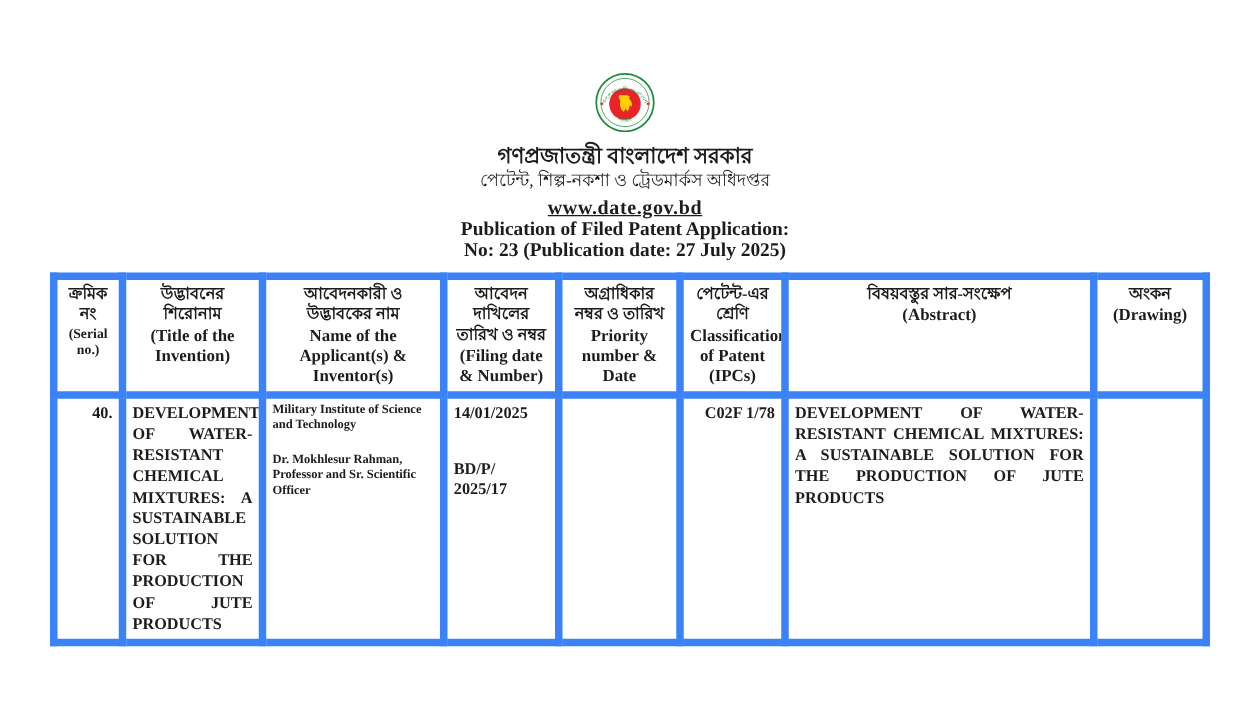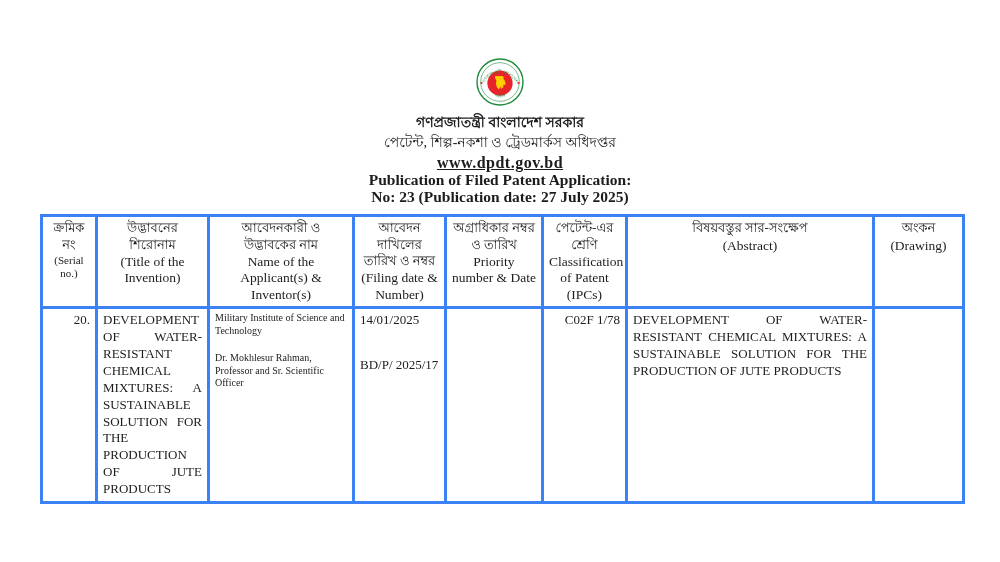--- a/index.html
+++ b/index.html
@@ -3,37 +3,37 @@
 <meta charset="utf-8">
 <style>
   * { margin:0; padding:0; box-sizing:border-box; }
   html,body { background:#ffffff; }
   .page {
     width:1000px; height:562px; background:#ffffff; position:relative;
     font-family:"Liberation Serif", serif; color:#1c1c1c; overflow:hidden;
   }
   .letterhead { text-align:center; padding-top:58px; }
   .emblem-wrap { width:48px; height:48px; margin:0 auto; }
-  .org-line1 { font-size:14px; font-weight:bold; margin-top:8px; line-height:1.25; }
+  .org-line1 { font-size:17px; font-weight:bold; margin-top:8px; line-height:1.25; }
   .org-line2 { font-size:14px; margin-top:3px; line-height:1.2; }
   .org-line3 { font-size:14px; margin-top:2px; line-height:1.2; }
   .org-line4 { font-size:14px; margin-top:2px; line-height:1.2; }
   .website {
     display:inline-block; font-size:16px; font-weight:bold; margin-top:3px;
     text-decoration:underline; color:#1c1c1c; letter-spacing:0.5px;
   }
   .doc-title { text-align:center; }
   .doc-title div { font-size:15.5px; font-weight:bold; line-height:16.5px; }
 
   table.patent-table {
     margin:9px 0 0 40px; width:922px; border-collapse:collapse; table-layout:fixed;
   }
   .patent-table th, .patent-table td {
-    border:3px solid #3b82f6; vertical-align:top; padding:3px 5px;
-    font-weight:normal; overflow:hidden;
+    border:6px solid #3b82f6; vertical-align:top; padding:3px 5px;
+    font-weight:bold; overflow:hidden;
   }
   .patent-table thead th { height:87px; text-align:center; }
   .patent-table tbody td { height:142px; }
   .hdr-bn { font-size:13px; line-height:1.25; }
   .hdr-en { font-size:13.5px; line-height:1.22; margin-top:1px; }
   .hdr-en-small { font-size:11px; }
   .cell-serial { text-align:right; font-size:13px; padding-right:4px; }
   .cell-title { font-size:13px; line-height:1.3; text-align:justify; }
   .cell-name  { font-size:10px; line-height:1.25; }
   .cell-name .block2 { margin-top:15px; }
@@ -64,21 +64,21 @@
           <textPath href="#arcTop" startOffset="50%" text-anchor="middle">গণপ্রজাতন্ত্রী বাংলাদেশ</textPath>
         </text>
         <text font-size="4.3" fill="#1e8a3c" font-family="'Liberation Serif', serif">
           <textPath href="#arcBot" startOffset="50%" text-anchor="middle">সরকার</textPath>
         </text>
       </svg>
     </div>
     <div class="org-line1">গণপ্রজাতন্ত্রী বাংলাদেশ সরকার</div>
     <div class="org-line2">পেটেন্ট, শিল্প-নকশা ও ট্রেডমার্কস অধিদপ্তর</div>
     <div>
-      <a href="#" class="website">www.dpdt.gov.bd</a>
+      <a href="#" class="website">www.date.gov.bd</a>
     </div>
   </div>
 
   <div class="doc-title">
     <div>Publication of Filed Patent Application:</div>
     <div>No: 23 (Publication date: 27 July 2025)</div>
   </div>
 
   <table class="patent-table">
     <colgroup>
@@ -122,21 +122,21 @@
           <div class="hdr-en">(Abstract)</div>
         </th>
         <th>
           <div class="hdr-bn">অংকন</div>
           <div class="hdr-en">(Drawing)</div>
         </th>
       </tr>
     </thead>
     <tbody>
       <tr>
-        <td class="cell-serial">20.</td>
+        <td class="cell-serial">40.</td>
         <td class="cell-title">DEVELOPMENT OF WATER-RESISTANT CHEMICAL MIXTURES: A SUSTAINABLE SOLUTION FOR THE PRODUCTION OF JUTE PRODUCTS</td>
         <td class="cell-name">
           <div>Military Institute of Science and Technology</div>
           <div class="block2">Dr. Mokhlesur Rahman, Professor and Sr. Scientific Officer</div>
         </td>
         <td class="cell-filing">
           <div>14/01/2025</div>
           <div class="block2">BD/P/ 2025/17</div>
         </td>
         <td></td>

